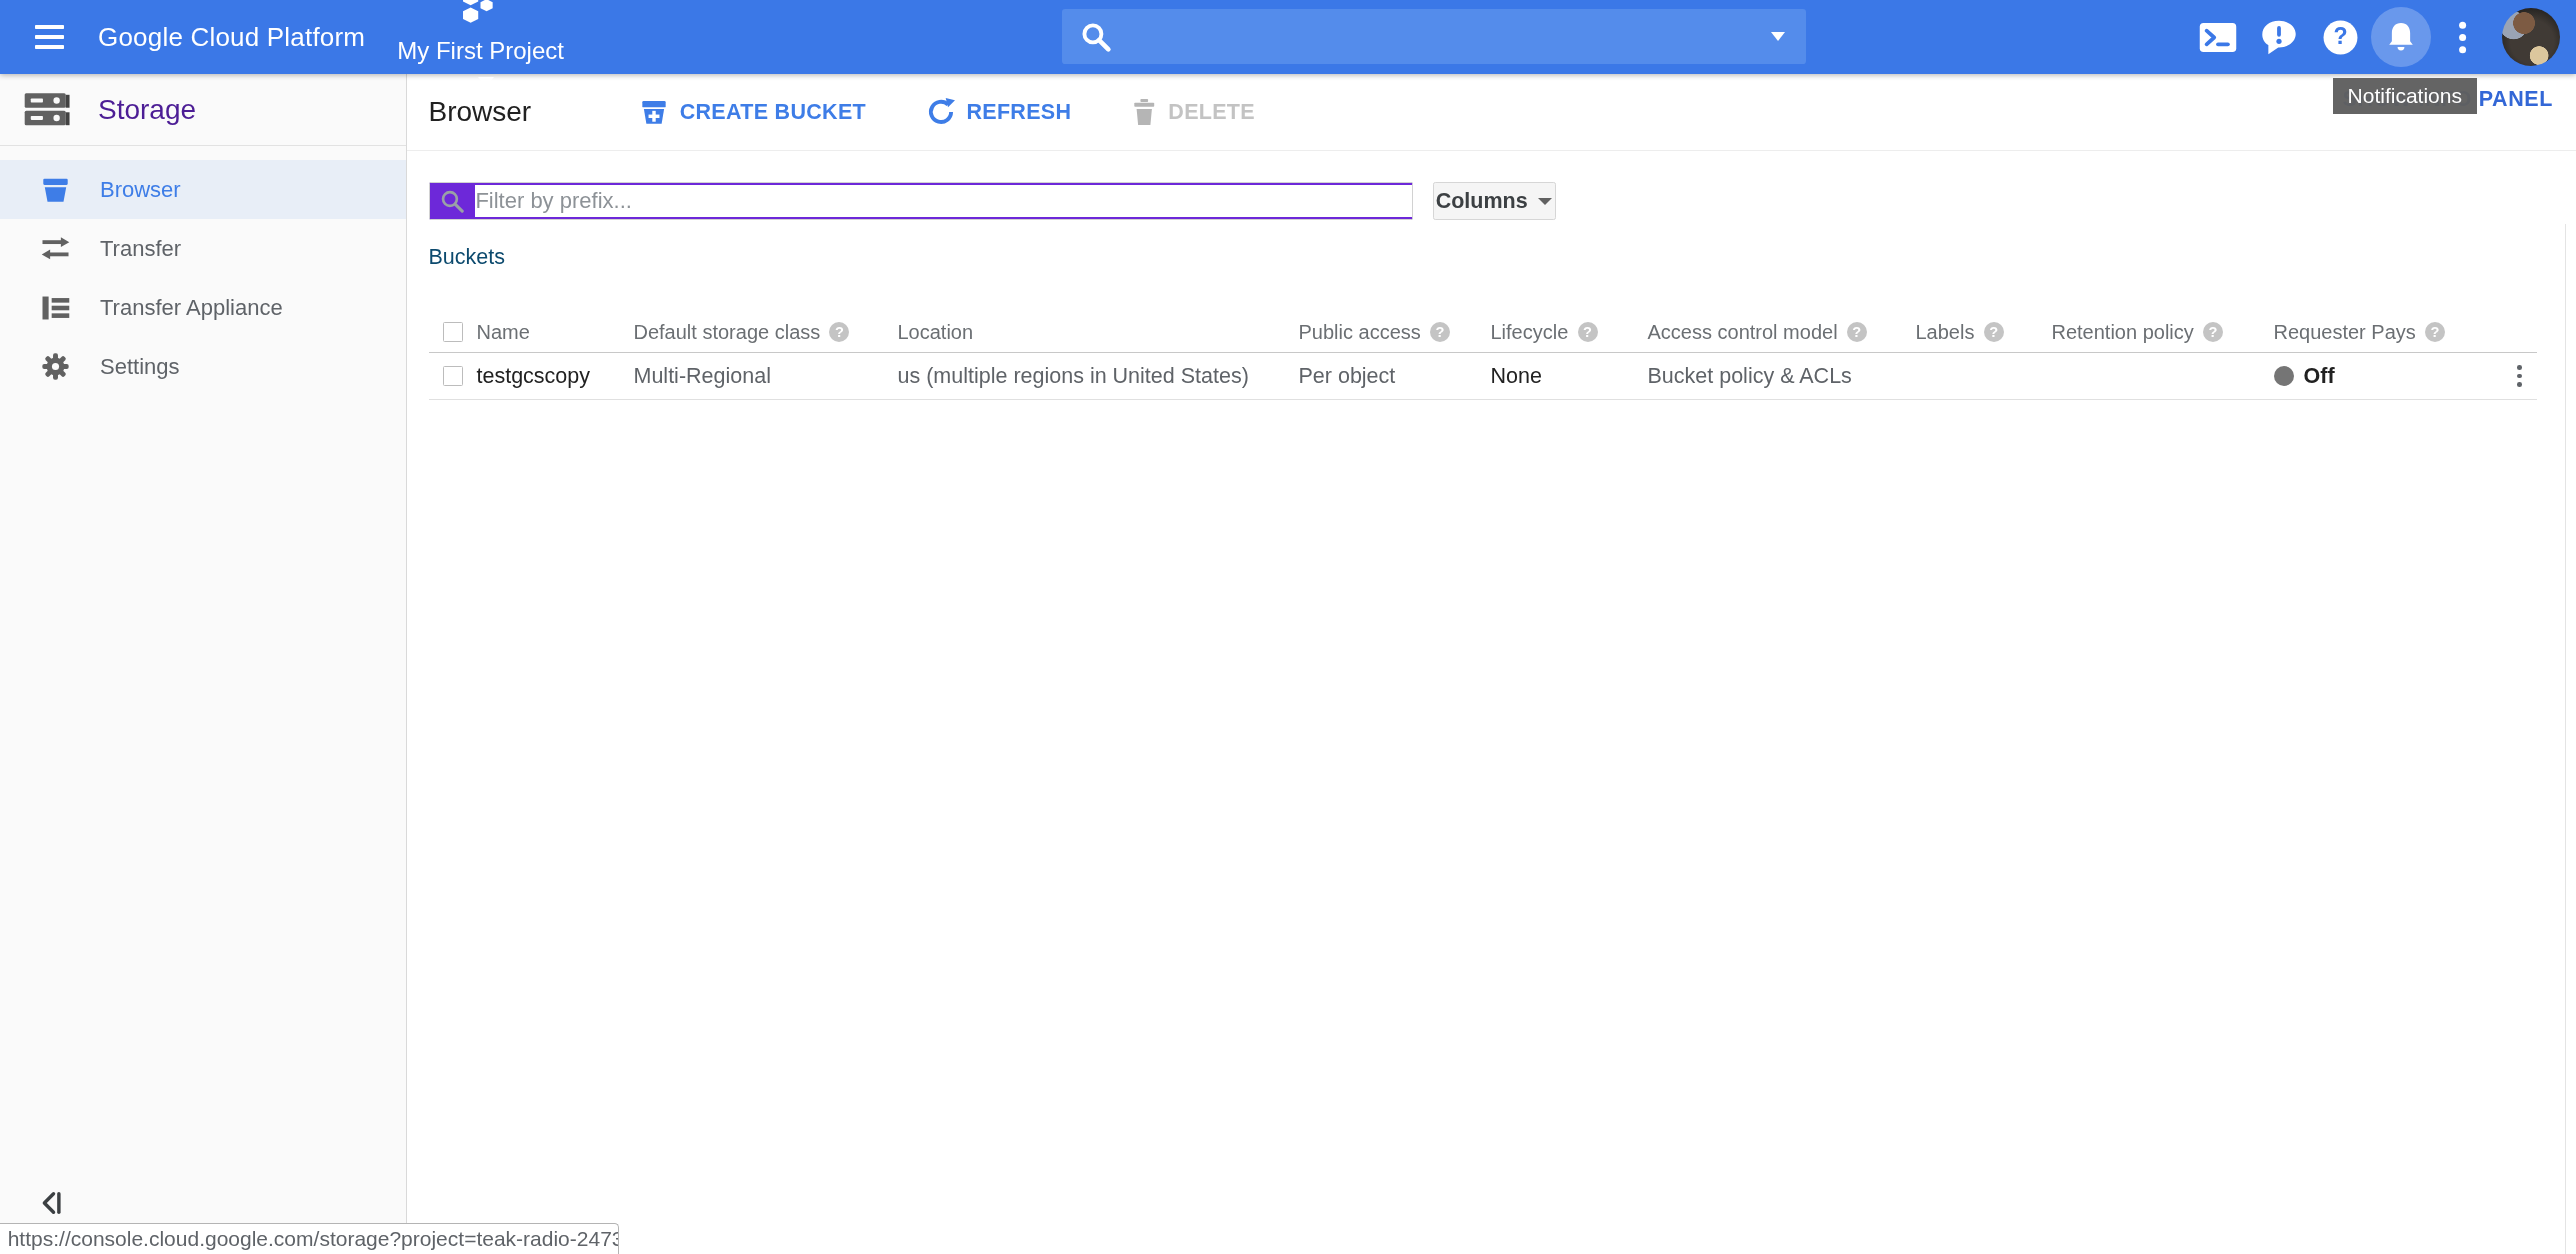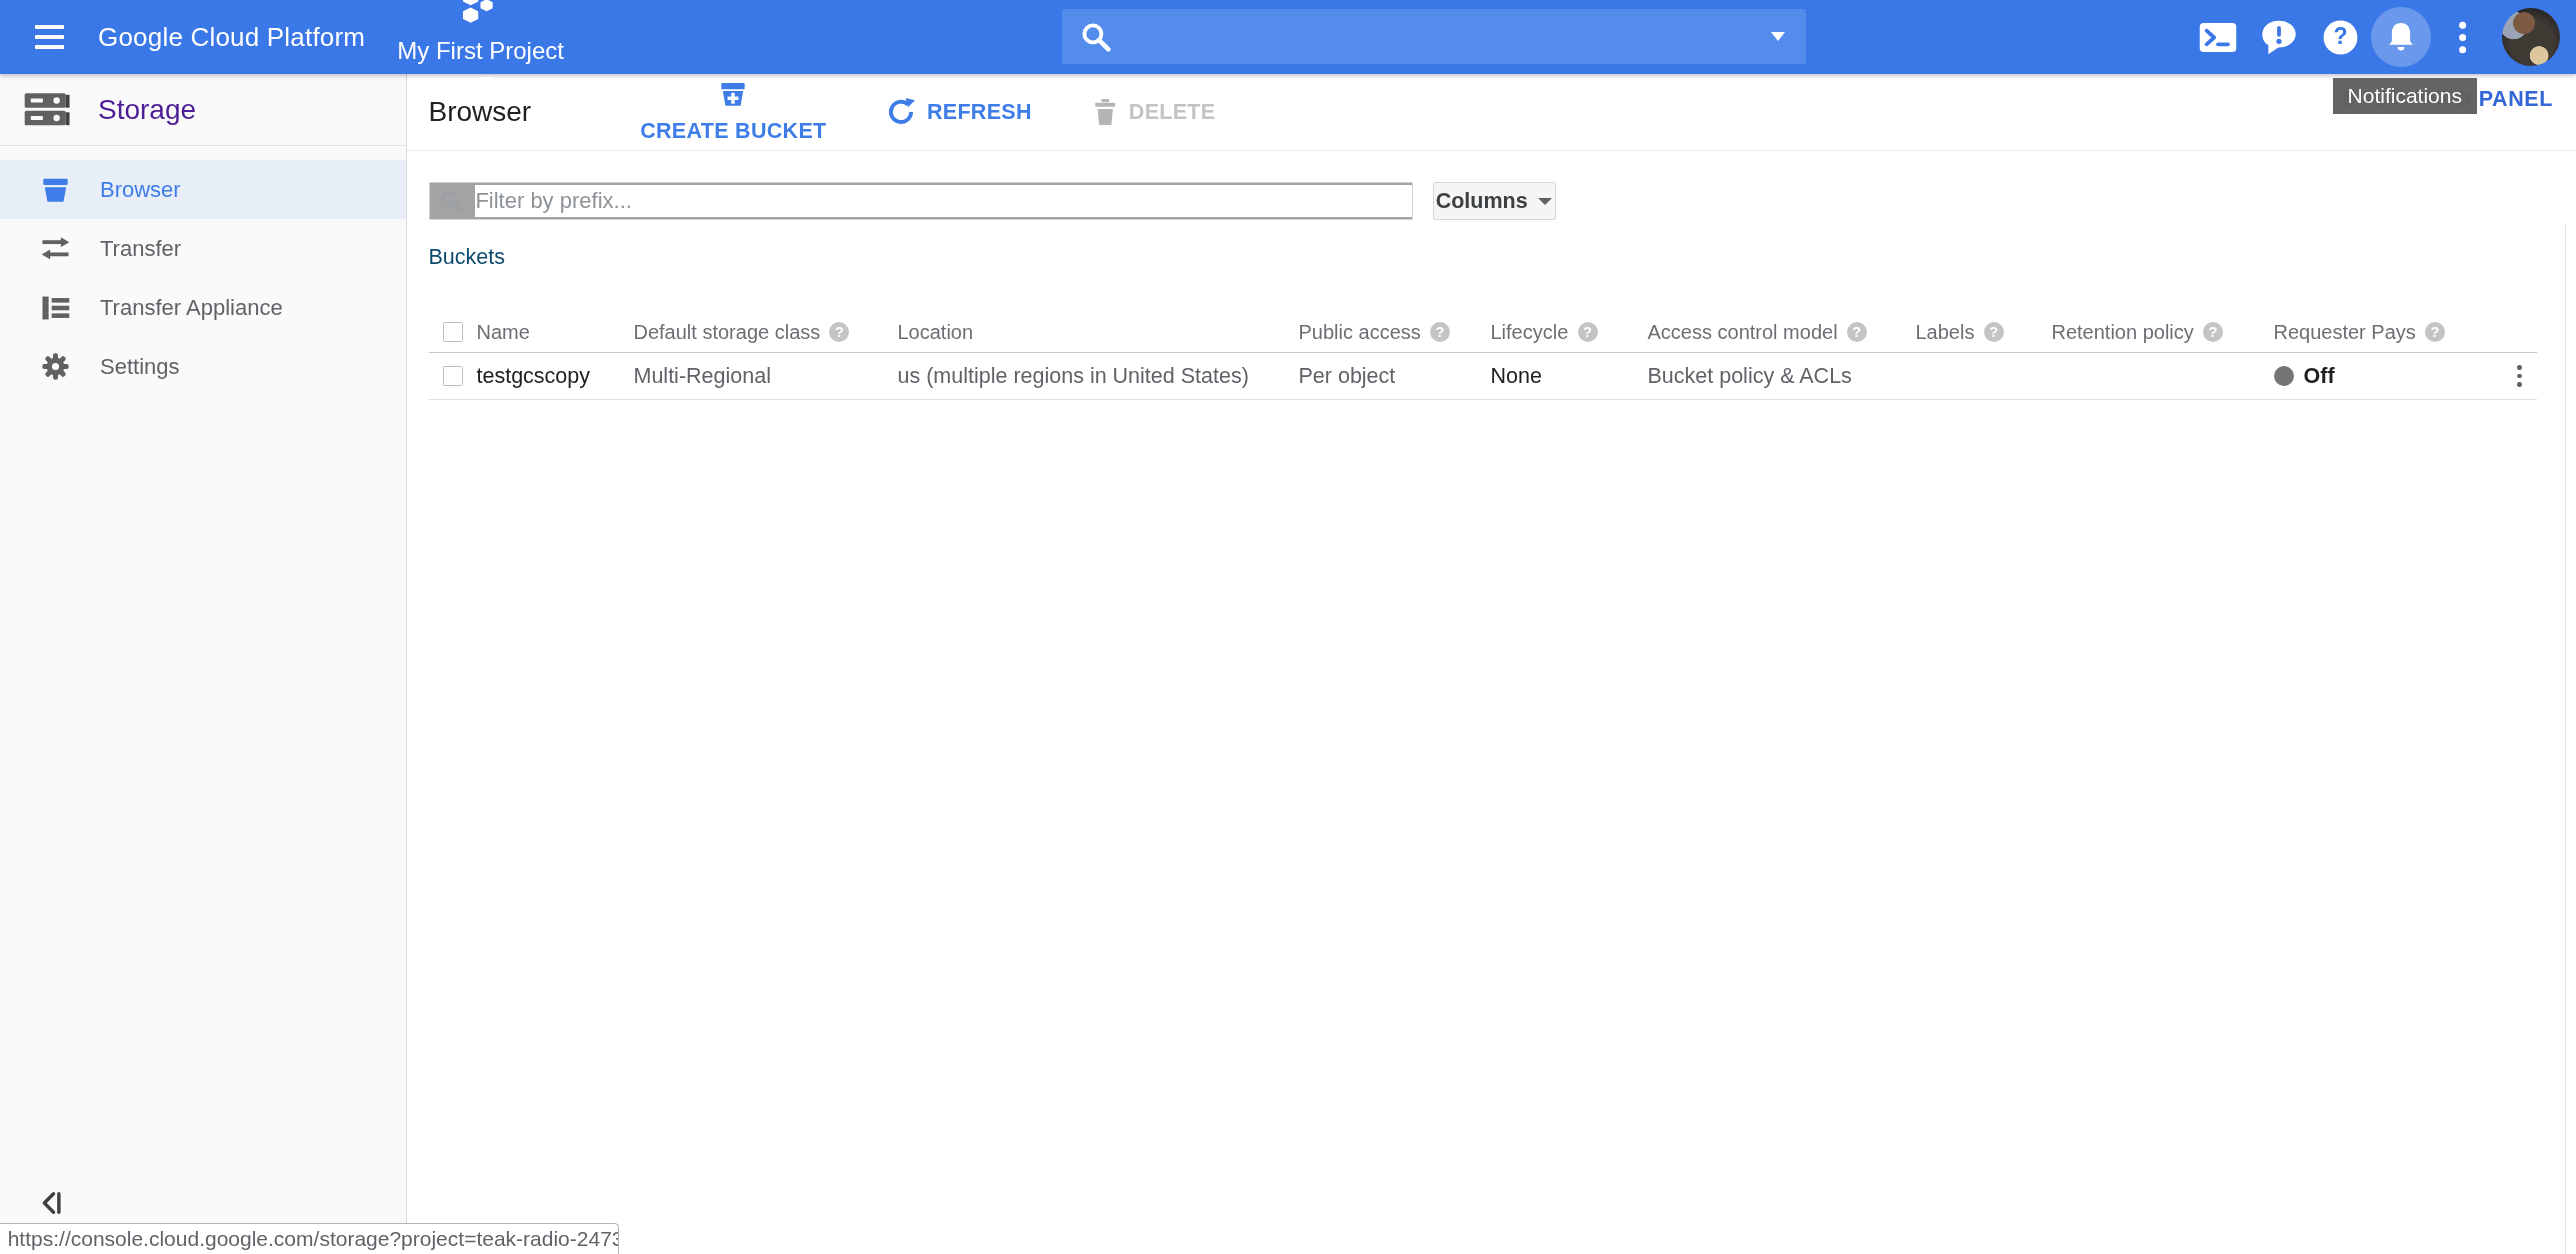--- a/index.html
+++ b/index.html
@@ -53,27 +53,27 @@
   .nav-item.active { background:#e8eef7; }
   .nav-item.active .nlabel { color:#3e7de7; }
   .collapse-btn { position:absolute; left:35px; bottom:34px; width:34px; height:31px; background:none; border:none; cursor:pointer; }
 
   
   .main { position:absolute; left:407px; top:74px; right:0; bottom:0; background:#fff; }
   .toolbar { height:77px; display:flex; align-items:center; border-bottom:0.8px solid #ededed; }
   .page-title { margin-left:21.5px; font-size:28px; font-weight:400; color:#212121; }
   .tb-btn { display:flex; align-items:center; gap:11.5px; background:none; border:none; cursor:pointer;
             font-size:21.5px; font-weight:bold; letter-spacing:0.3px; color:#3e7de7; font-family:"Liberation Sans", sans-serif; }
-  .tb-btn.create { margin-left:109px;flex-direction:column; }
+  .tb-btn.create { margin-left:109px; }
   .tb-btn.refresh { margin-left:61px; }
   .tb-btn.delete { margin-left:61px; color:#c3c3c3; cursor:default; }
 
   .content { padding-left:21.5px; }
   .filter-row { margin-top:31px; display:flex; align-items:center; }
-  .filter-box { width:984px; height:38px; border:1.5px solid #d2d2d2; border-radius:1.5px; background:#a3a3a3;
+  .filter-box { width:984px; height:38px; border:1.5px solid #d2d2d2; border-radius:1.5px; background:#6d28d9;
                 display:flex; align-items:center; }
   .filter-box svg { margin-left:10.7px; flex:none; }
   .filter-box input { flex:1; height:32px; border:none; outline:none; margin-left:10.7px; font-size:22px;
                       color:#212121; font-family:"Liberation Sans", sans-serif; }
   .filter-box input::placeholder { color:#8d9297; }
   .columns-btn { margin-left:20px; height:38px; width:123px; background:#f5f5f5; border:1.5px solid #d6d6d6;
                  border-radius:2.3px; display:flex; align-items:center; justify-content:center; gap:10.7px;
                  font-size:21.5px; color:#3c4043; cursor:pointer; font-family:"Liberation Sans", sans-serif;font-weight:bold; }
   .columns-btn .dcaret { width:0; height:0; border-left:7px solid transparent; border-right:7px solid transparent;
                          border-top:7.7px solid #616161; }

